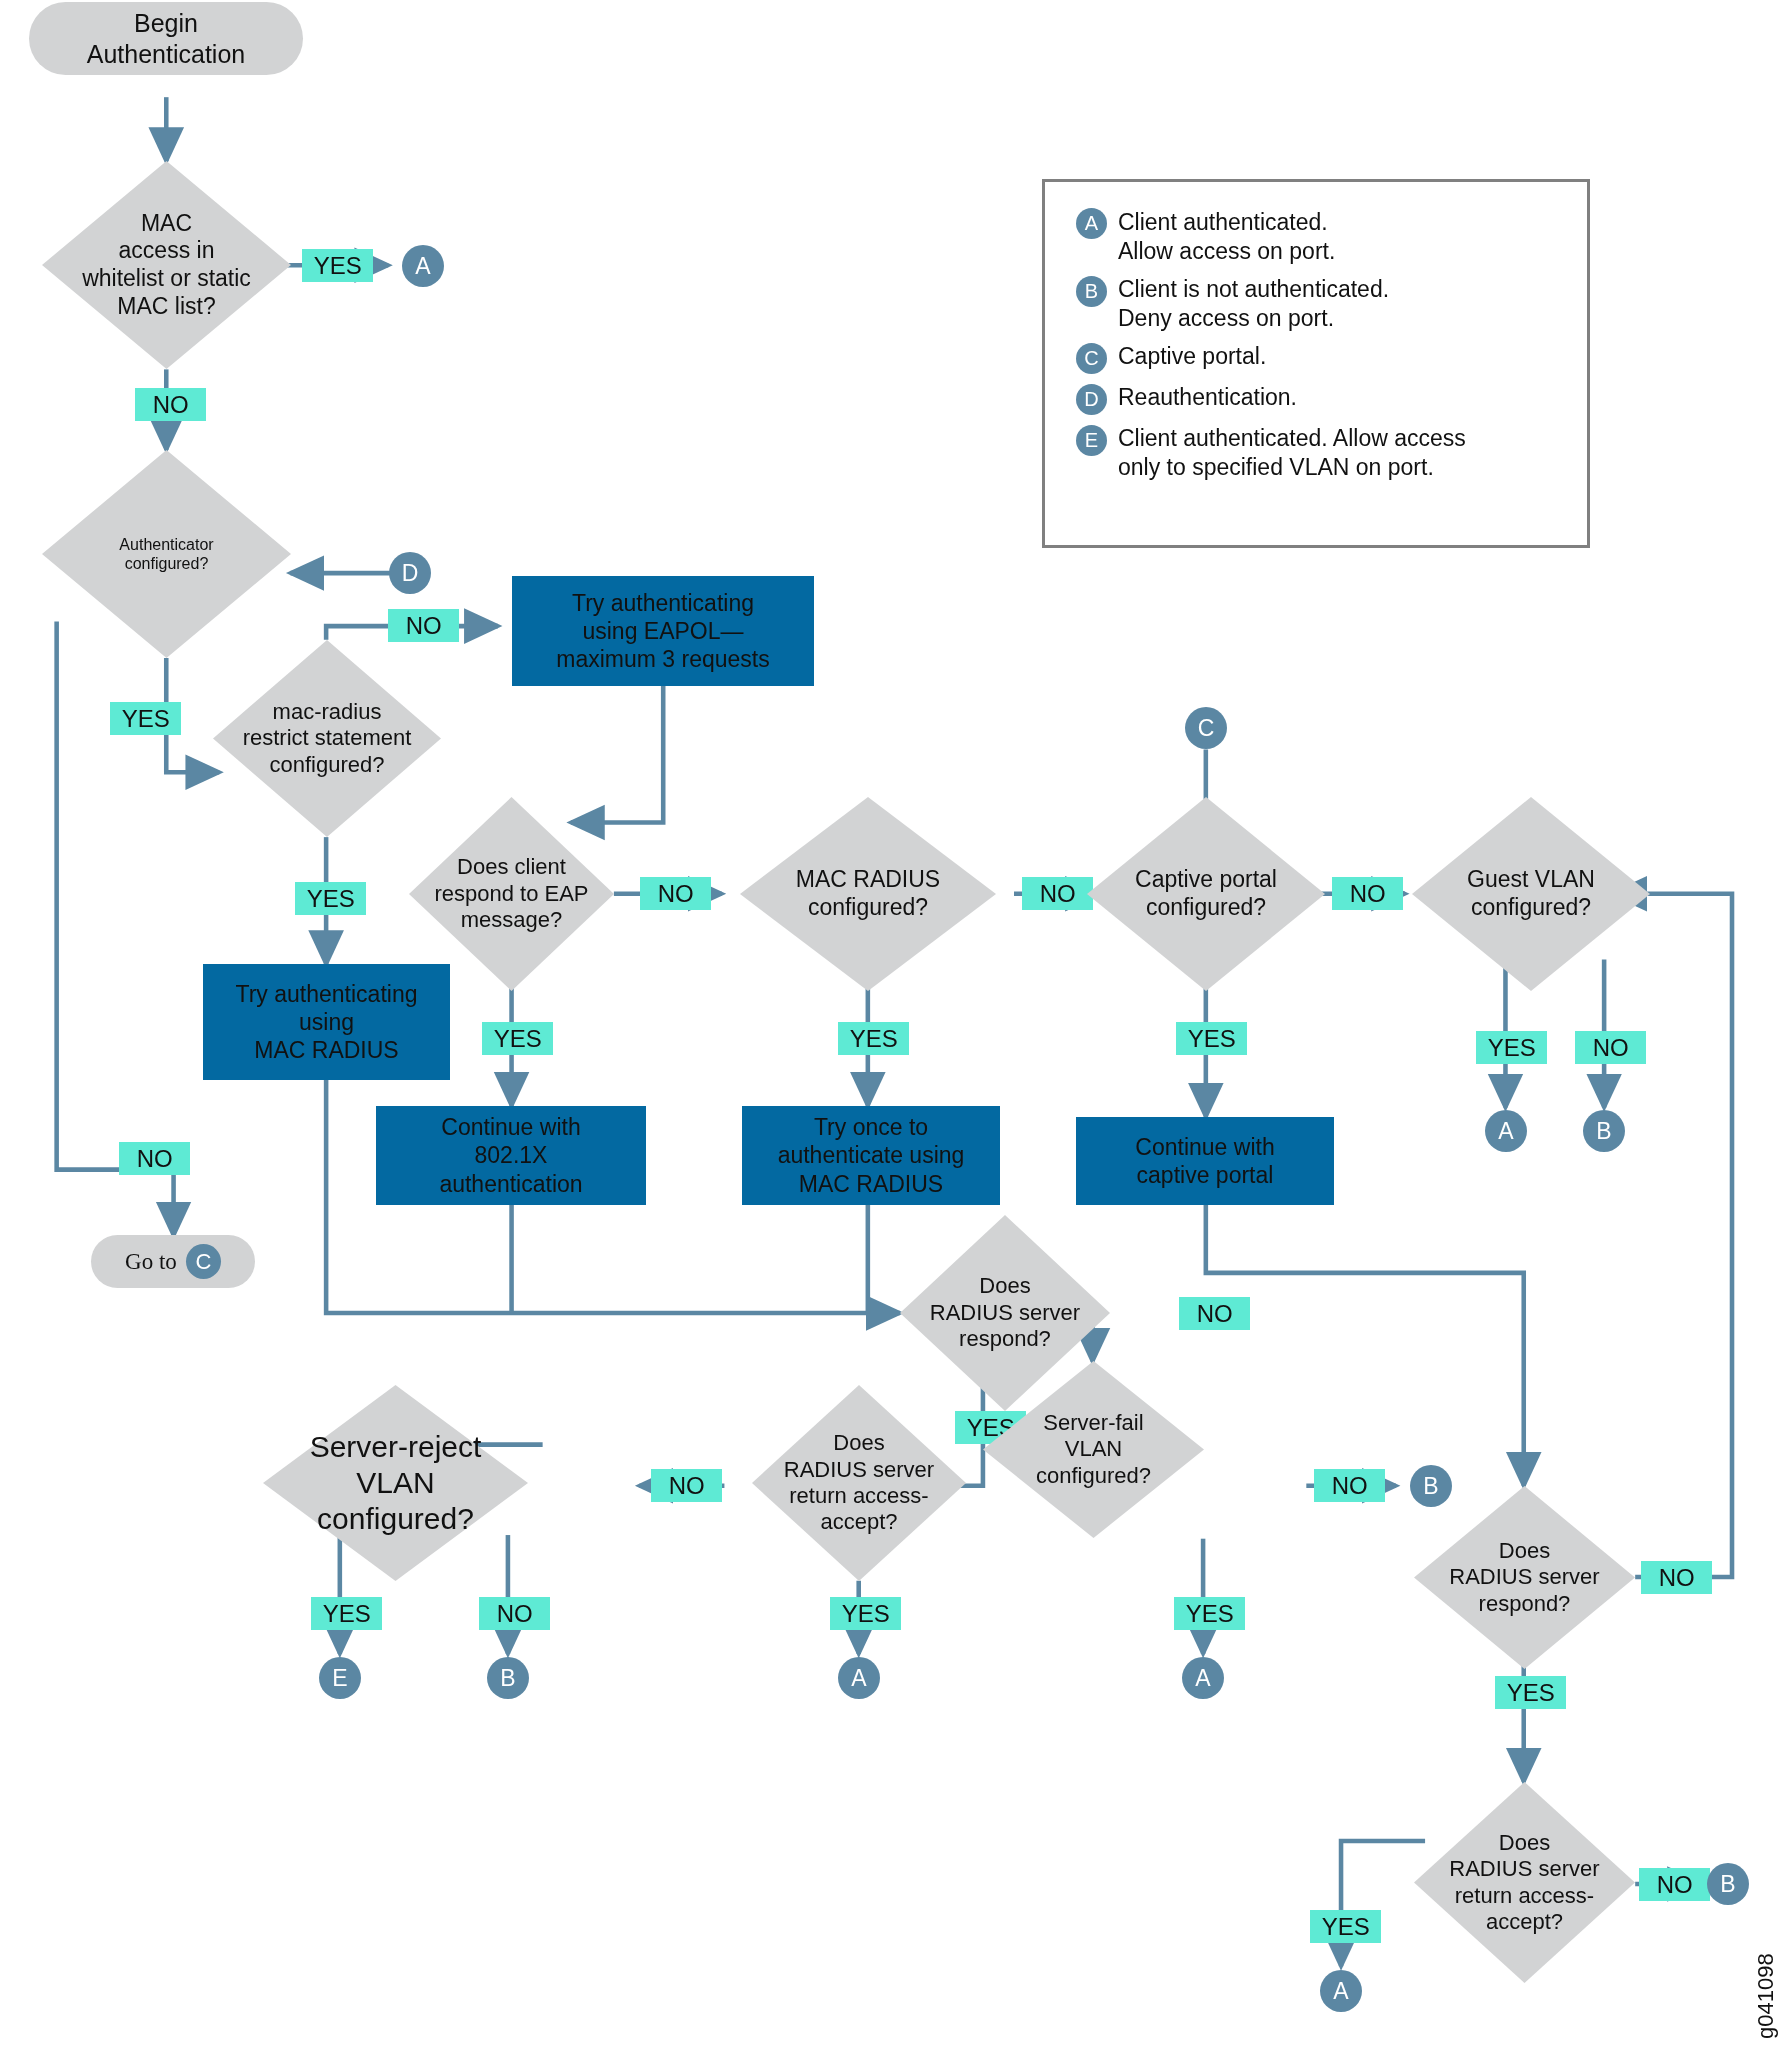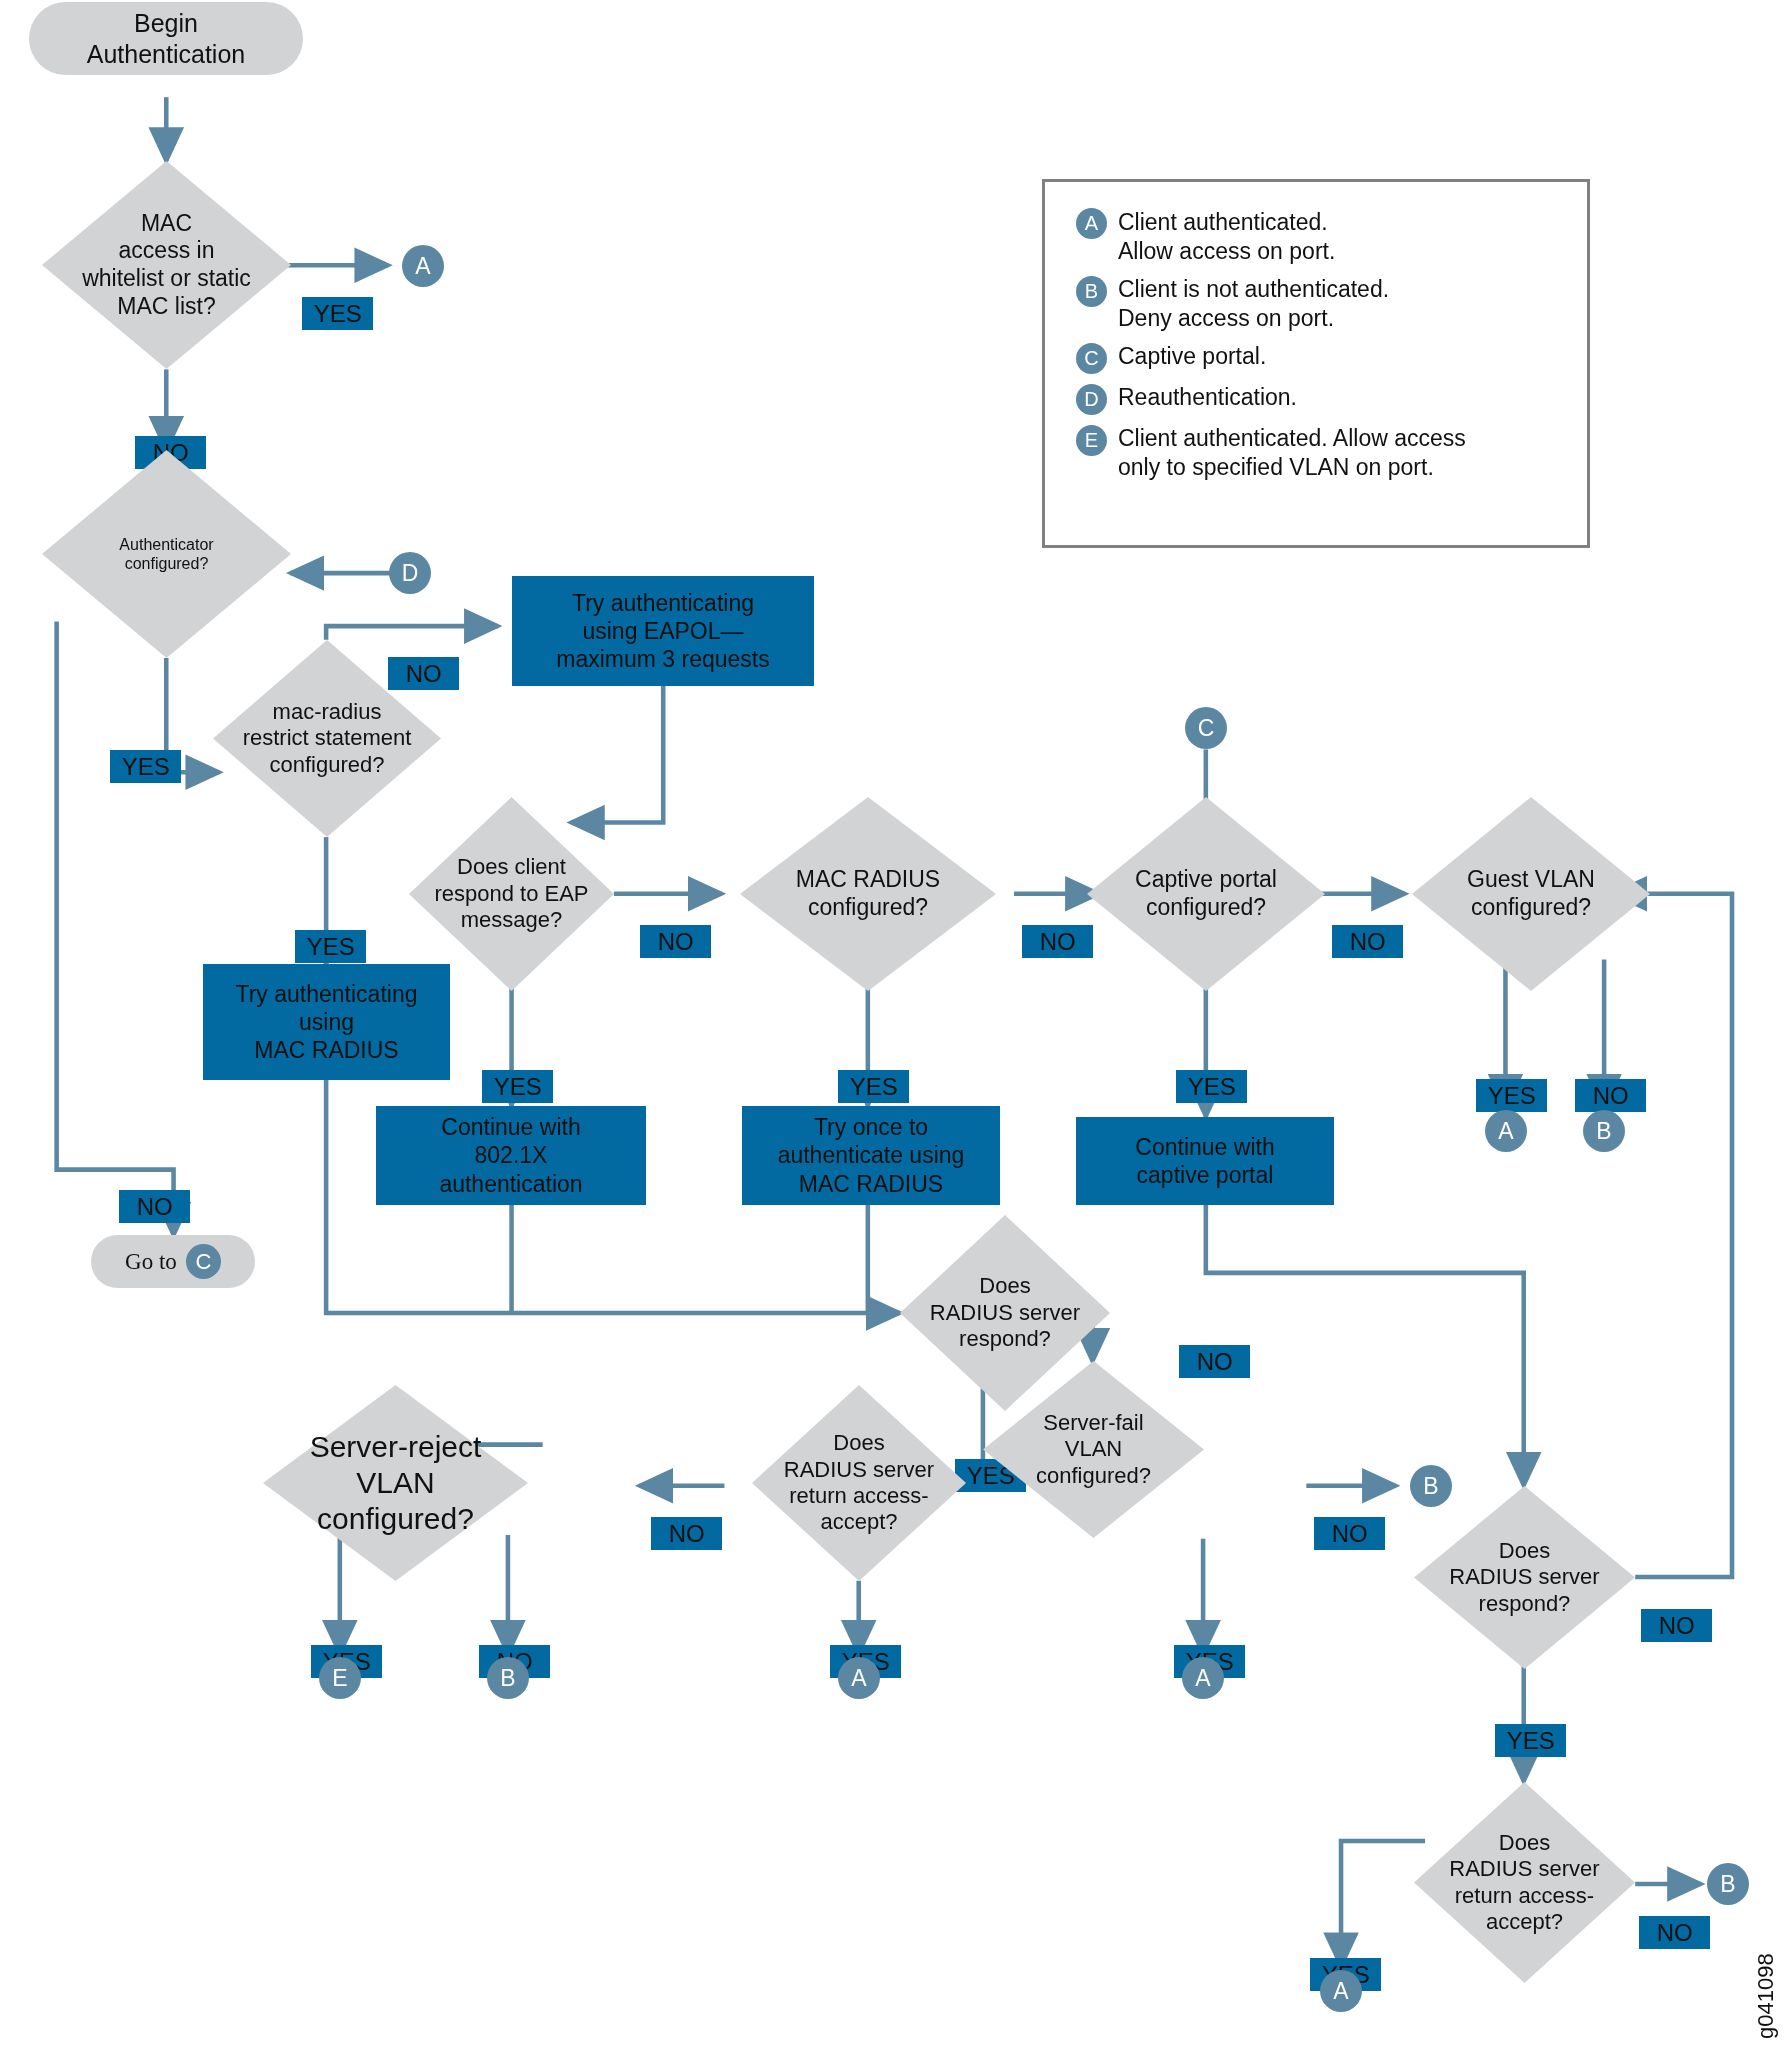--- a/index.html
+++ b/index.html
@@ -14,22 +14,22 @@
   .term .txt{line-height:1.22;}
 
   .diamond{position:absolute;display:flex;align-items:center;justify-content:center;}
   .diamond .dshape{position:absolute;left:0;top:0;width:100%;height:100%;background:#d2d3d4;
         clip-path:polygon(50% 0,100% 50%,50% 100%,0 50%);}
   .diamond .txt{position:relative;z-index:2;text-align:center;line-height:1.2;color:#111;padding:0 5.5px;}
 
   .circ{position:absolute;border-radius:50%;background:#5b87a3;color:#fff;
         display:flex;align-items:center;justify-content:center;font-size:23px;font-weight:400;}
 
-  .edgelbl{position:absolute;color:#111;font-size:24px;background:#0369a1;padding:0 3.7px;white-space:nowrap;
-           display:flex;align-items:center;justify-content:center;margin-top:48px;}
+  .edgelbl{position:absolute;color:#111;font-size:24px;background:#5eead4;padding:0 3.7px;white-space:nowrap;
+           display:flex;align-items:center;justify-content:center;}
 
   .legend{position:absolute;border:3.7px solid #808080;background:#fff;box-sizing:border-box;}
   .legend .row{display:flex;align-items:flex-start;margin-bottom:9.1px;}
   .legend .row:last-child{margin-bottom:0;}
   .legend .lc{flex:0 0 auto;width:31px;height:31px;border-radius:50%;background:#5b87a3;color:#fff;
         display:flex;align-items:center;justify-content:center;font-size:20px;margin-right:11px;margin-top:0.9px;}
   .legend .lt{font-size:23px;line-height:1.26;color:#111;white-space:pre-line;}
 
   .gotobox{position:absolute;background:#d2d3d4;border-radius:913px;display:flex;align-items:center;
         justify-content:center;gap:9.1px;color:#111;}

